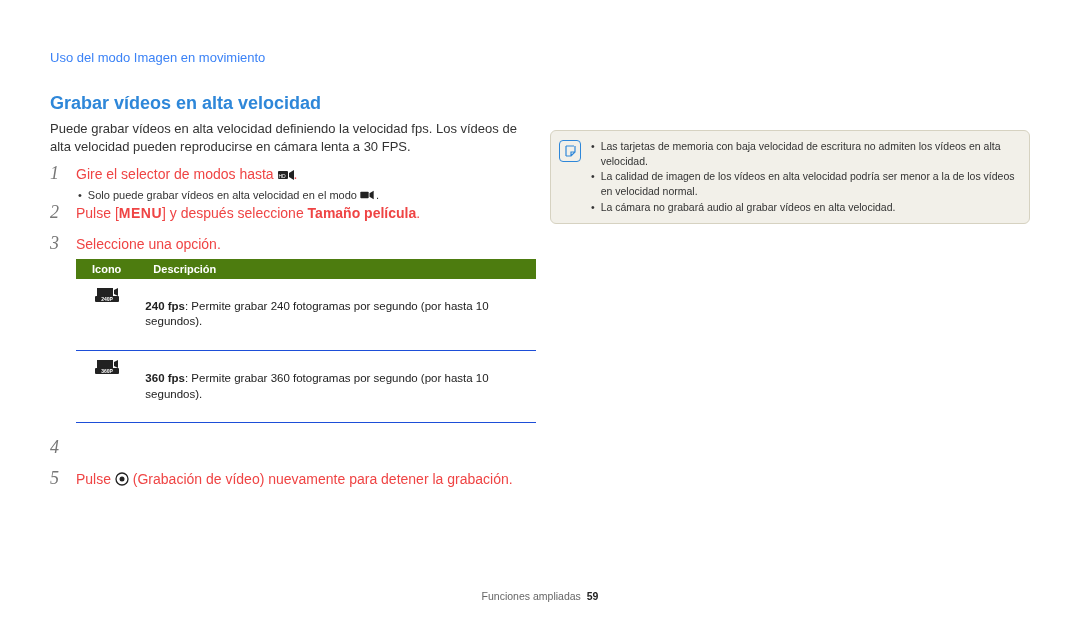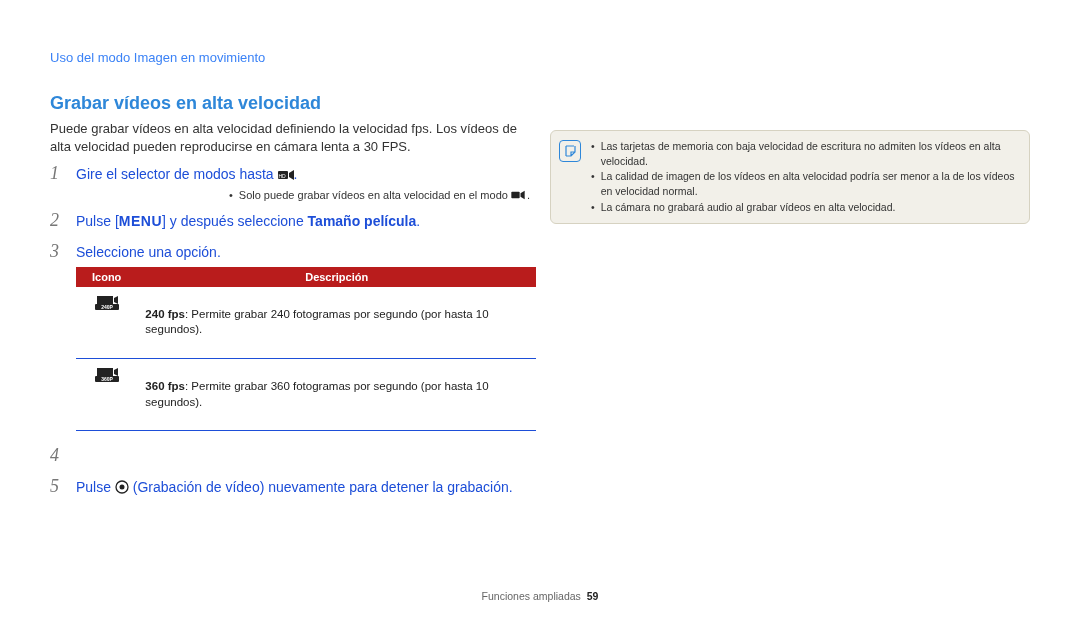--- a/index.html
+++ b/index.html
@@ -47,33 +47,32 @@
   }
   .step-num {
     font-family: Georgia, "Times New Roman", serif;
     font-style: italic;
     font-size: 18px;
     color: #777;
     min-width: 16px;
   }
   .step-text {
     font-size: 14px;
-    color: #1d4ed8;
+    color: #ef4444;
     line-height: 1.4;
   }
   .sub-note {
     font-size: 11px;
     color: #333;
     margin-left: 28px;
     margin-top: 2px;
-    margin-bottom: 8px;
+    margin-bottom: 0;
     display: flex;
     align-items: baseline;
     gap: 6px;
-    justify-content: flex-end;
   }
   .sub-note::before {
     content: "•";
     color: #333;
   }
   .menu-label {
     display: inline-block;
     font-weight: 700;
     font-family: Arial, sans-serif;
     letter-spacing: 0.5px;
@@ -94,24 +93,24 @@
     vertical-align: -2px;
   }
   table.opts {
     width: 100%;
     border-collapse: collapse;
     font-size: 11.5px;
     margin: 4px 0 14px 26px;
     max-width: 460px;
   }
   table.opts th {
-    background: #b91c1c;
+    background: #4d7c0f;
     color: #fff;
     font-weight: 600;
-    text-align: center;
+    text-align: left;
     padding: 4px 16px;
     font-size: 11px;
   }
   table.opts th.iconcol { width: 60px; }
   table.opts td {
     padding: 20px 8px;
     border-bottom: 1px solid #1d4ed8;
     vertical-align: top;
     line-height: 1.35;
   }

